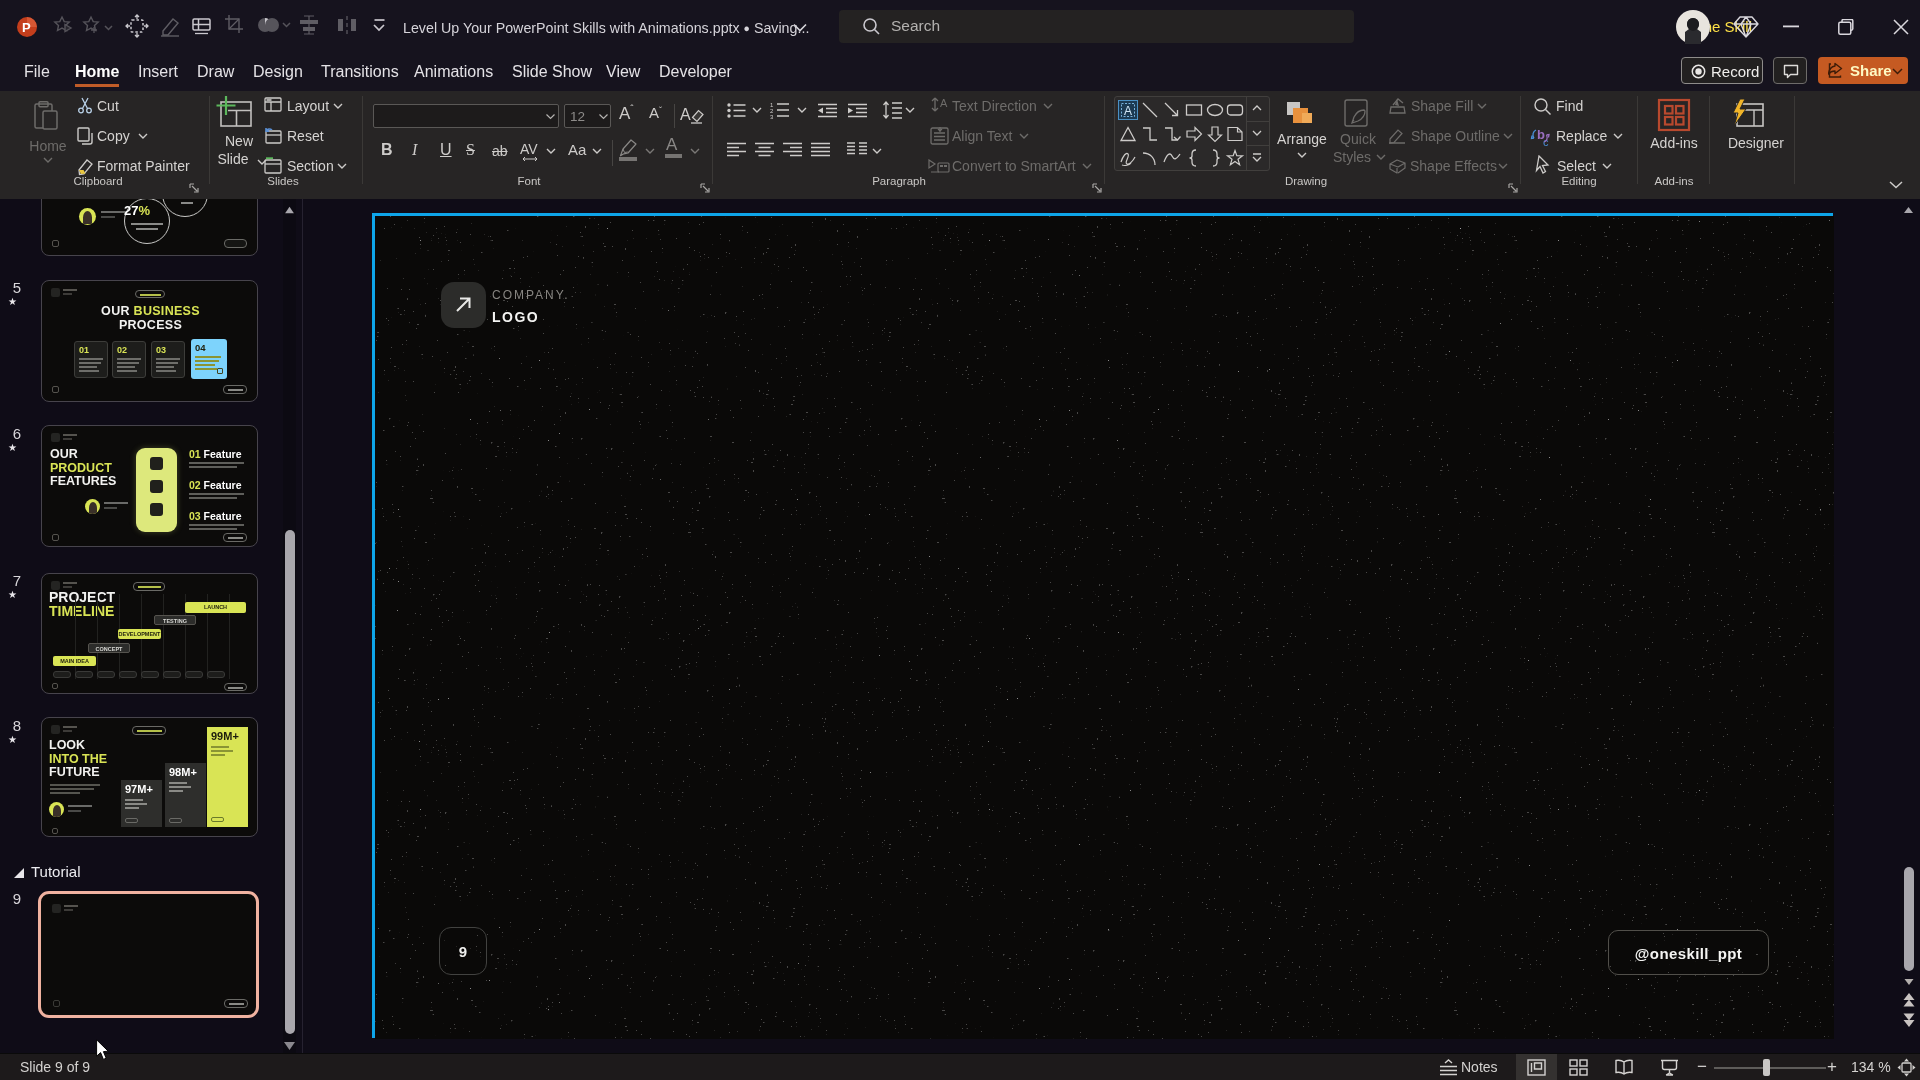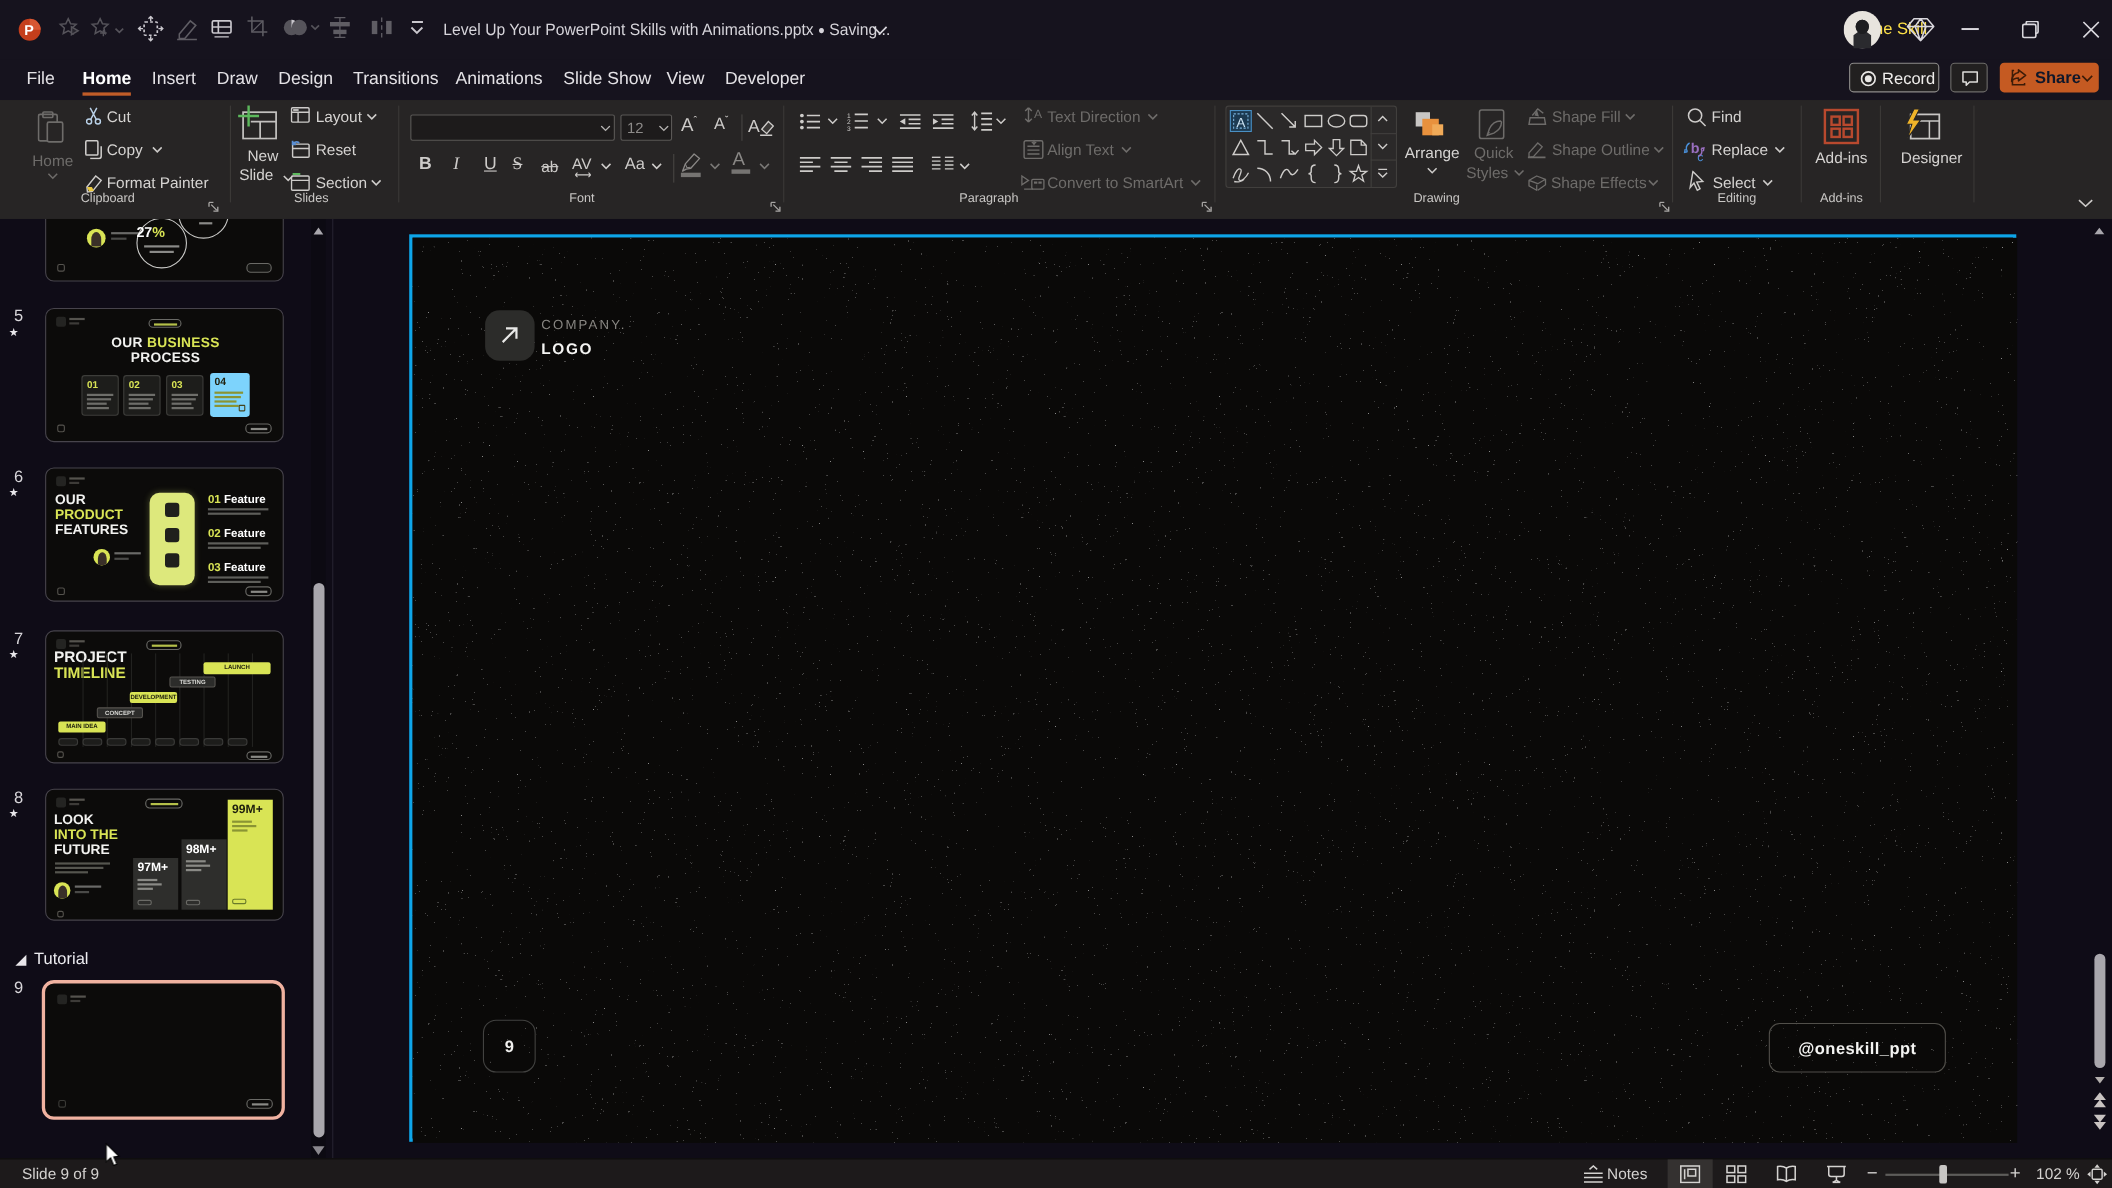--- a/index.html
+++ b/index.html
@@ -76,20 +76,27 @@
   <g stroke="#c9c7cd" fill="none" stroke-width="1.7" transform="translate(322,5)">
    <path d="M0.5 1 h10"></path>
    <path d="M0 6 l5 5 5 -5"></path>
   </g>
  </svg>
  <div class="abs" style="left:403px;top:19px;width:386px;font-size:15px;color:#d6d4da;white-space:nowrap;transform-origin:left center;transform:scaleX(0.95)">Level Up Your PowerPoint Skills with Animations.pptx <span style="font-size:11px;vertical-align:1px">●</span> Saving...</div>
  <svg class="abs" style="left:793px;top:23px" width="14" height="10" viewBox="0 0 14 10">
       <path d="M1 1.5 l6 6 6 -6" stroke="#d6d4da" stroke-width="1.6" fill="none"></path>
     </svg>
 
+ <div class="abs" style="left:839px;top:10px;width:515px;height:33px;background:#242222;border-radius:4px;">
+  <svg class="abs" style="left:23px;top:7px" width="19" height="19" viewBox="0 0 19 19">
+        <circle cx="8" cy="8" r="6" stroke="#cac8ce" stroke-width="1.6" fill="none"></circle>
+        <path d="M12.5 12.5 L17 17" stroke="#cac8ce" stroke-width="1.6"></path>
+      </svg>
+  <div class="abs" style="left:52px;top:7px;font-size:15.5px;color:#b3b1af">Search</div>
+ </div>
 
  <div class="abs" style="left:1692px;top:18px;font-size:15px;color:#fde047">One Skill</div>
  <svg class="abs" style="left:1676px;top:10px" width="34" height="34" viewBox="0 0 34 34">
   <circle cx="17" cy="17" r="17" fill="#e8e4de"></circle>
   <circle cx="17" cy="17" r="17" fill="none"></circle>
   <path d="M17 8 a6 6 0 0 1 6 6 c0 2 -1 4 -2 5 l4 3 v12 h-16 v-12 l4 -3 c-1 -1 -2 -3 -2 -5 a6 6 0 0 1 6 -6 z" fill="#2a2a2e"></path>
   <path d="M11 14 a6 6 0 0 1 12 0 c0 3 -2.5 7 -6 7 s-6 -4 -6 -7 z" fill="#1d1d20"></path>
  </svg>
  <svg class="abs" style="left:1733px;top:16px" width="26" height="22" viewBox="0 0 26 22">
   <path d="M7 1 h12 l6 7 -12 13 -12 -13 z M1 8 h24 M13 1 l-5 7 5 13 5 -13 -5 -7" stroke="#d9d7dd" stroke-width="1.4" fill="none" stroke-linejoin="round"></path>
@@ -128,21 +135,21 @@
  <div class="abs" style="left:1773px;top:3px;width:34px;height:27px;border:1px solid #6e6c6a;border-radius:4px;background:#222020">
   <svg class="abs" style="left:9px;top:6px" width="16" height="15" viewBox="0 0 16 15">
         <path d="M1.5 1.5 h13 v9 h-7 l-3 3 v-3 h-3 z" stroke="#dddbd9" stroke-width="1.4" fill="none" stroke-linejoin="round"></path>
       </svg>
  </div>
  <div class="abs" style="left:1818px;top:3px;width:90px;height:27px;border-radius:4px;background:#c55a22">
   <svg class="abs" style="left:10px;top:5px" width="17" height="17" viewBox="0 0 17 17">
         <path d="M7 4 v-2.5 l6.5 5 -6.5 5 v-2.5 c-3 0 -5 1 -6.5 3 c0.5 -4 2.5 -7.5 6.5 -8 z" stroke="#3d1c08" stroke-width="1.4" fill="none" stroke-linejoin="round"></path>
         <path d="M3 2 h-1.5 v13 h11 v-1.5" stroke="#3d1c08" stroke-width="1.4" fill="none"></path>
       </svg>
-  <div class="abs" style="left:32px;top:5px;font-size:15px;color:#0f172a;font-weight:bold">Share</div>
+  <div class="abs" style="left:32px;top:5px;font-size:15px;color:#fef9c3;font-weight:bold">Share</div>
   <svg class="abs" style="left:74px;top:11px" width="11" height="8" viewBox="0 0 11 8">
         <path d="M1 1 l4.5 4.5 4.5 -4.5" stroke="#3d1c08" stroke-width="1.5" fill="none"></path>
       </svg>
  </div>
 </div>
 <div id="ribbon">
 
 <svg class="abs" style="left:34px;top:10px" width="26" height="30" viewBox="0 0 26 30">
  <g stroke="#6e6c6a" stroke-width="1.5" fill="none">
   <rect x="1" y="3" width="17" height="24" rx="1.5"></rect>
@@ -825,21 +832,21 @@
  <svg class="abs" style="left:1614px;top:5px" width="20" height="17" viewBox="0 0 20 17">
       <path d="M10 3 c-2 -1.5 -5 -2 -8 -1.5 v12 c3 -0.5 6 0 8 1.5 c2 -1.5 5 -2 8 -1.5 v-12 c-3 -0.5 -6 0 -8 1.5 z M10 3 v12" stroke="#d4d2d0" stroke-width="1.4" fill="none"></path>
     </svg>
  <svg class="abs" style="left:1660px;top:5px" width="19" height="17" viewBox="0 0 19 17">
       <path d="M1 1.5 h17 M2.5 1.5 v7 a2 2 0 0 0 2 2 h10 a2 2 0 0 0 2 -2 v-7 M9.5 10.5 v3.5 M6 16 h7 M9.5 14 l-3.5 2 M9.5 14 l3.5 2" stroke="#d4d2d0" stroke-width="1.4" fill="none"></path>
     </svg>
  <div class="abs" style="left:1697px;top:3px;font-size:17px;color:#d4d2d0">−</div>
  <div class="abs" style="left:1714px;top:12.5px;width:112px;height:2px;background:#5e5c5a"></div>
  <div class="abs" style="left:1763px;top:5px;width:7px;height:17px;background:#c8c6c4;border-radius:2px"></div>
  <div class="abs" style="left:1827px;top:3px;font-size:17px;color:#d4d2d0">+</div>
- <div class="abs" style="left:1851px;top:5px">102 %</div>
+ <div class="abs" style="left:1851px;top:5px">134 %</div>
  <svg class="abs" style="left:1897px;top:4px" width="19" height="19" viewBox="0 0 19 19">
       <rect x="5" y="5" width="9" height="9" rx="1" stroke="#d4d2d0" stroke-width="1.3" fill="none"></rect>
       <path d="M9.5 0.5 l-2.5 3 h5 z M9.5 18.5 l-2.5 -3 h5 z M0.5 9.5 l3 -2.5 v5 z M18.5 9.5 l-3 -2.5 v5 z" fill="#d4d2d0"></path>
     </svg>
 </div>
 <svg class="abs" style="left:95px;top:1039px;z-index:50" width="16" height="24" viewBox="0 0 20 30">
  <path d="M2 1 L2 21.5 L7 17 L10.5 25.5 L14 24 L10.5 15.8 L16.5 15.2 z" fill="#fff" stroke="#000" stroke-width="1.2"></path>
 </svg>
 
 </body></html>

